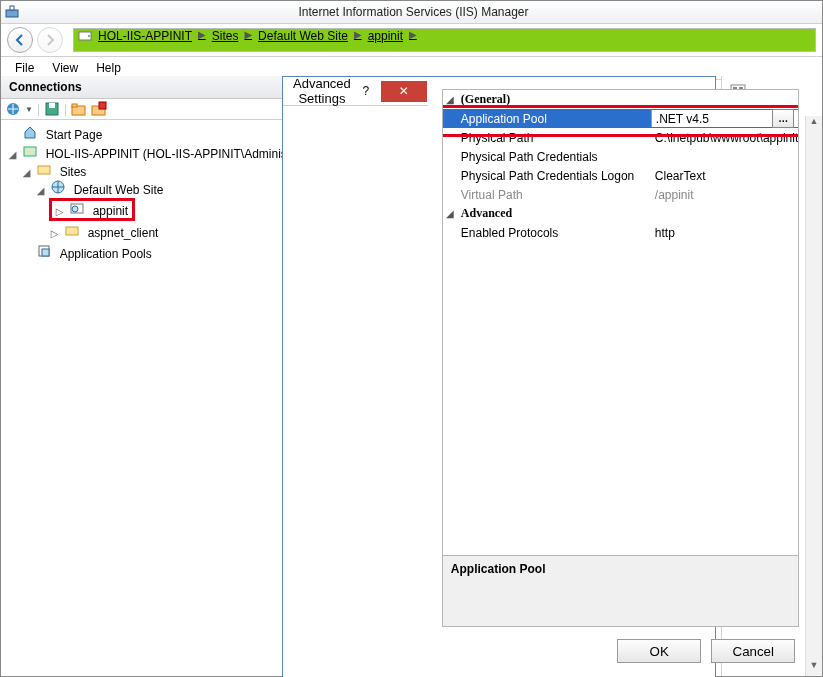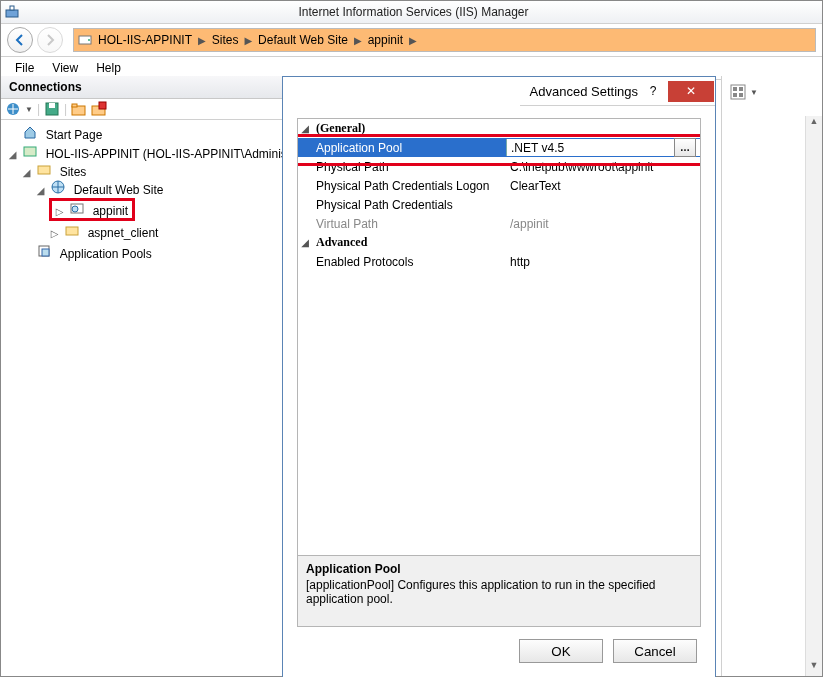--- a/index.html
+++ b/index.html
@@ -56,27 +56,28 @@
     border-radius: 50%;
     display:flex; align-items:center; justify-content:center;
     background: linear-gradient(#fff,#f0f0f0);
     cursor: pointer;
   }
   .nav-btn.disabled { opacity: .45; }
   .addr-box {
     flex: 1;
     height: 22px;
     border: 1px solid #bbb;
-    background: #fdba74;
-    display: flex;
-    align-items: center;
+    background: #84cc16;
+    display: flex;
+    align-items: flex-start;
     padding: 0 4px;
     gap: 2px;
     margin-left: 6px;
     overflow: hidden;
+    text-decoration: underline;
   }
   .crumb { display:flex; align-items:center; gap:4px; padding: 0 4px; cursor:pointer;}
   .crumb-sep { font-size: 10px; color:#555; }
   
   .menubar {
     height: 22px;
     border-bottom: 1px solid #d0d0d0;
     display:flex; align-items:center;
     padding: 0 6px;
     gap: 2px;
@@ -138,22 +139,21 @@
   
   .dialog {
     position: absolute;
     left: 281px; top: 0;
     width: 432px;
     height: 600px;
     border: 1px solid #5a84b5;
     background: #fff;
     box-shadow: 0 0 0 1px #fff inset;
     display: flex;
-    flex-direction: column;
-    align-items: flex-end;
+    flex-direction: row;
   }
   .dlg-title {
     height: 28px;
     background: #fff;
     border-bottom: 1px solid #d0d0d0;
     display: flex;
     align-items: center;
     padding-left: 10px;
     position: relative;
   }
@@ -433,45 +433,44 @@
               <span style="flex:1;">.NET v4.5</span>
               <span class="ellipsis-btn">…</span>
             </span>
           </div>
 
           <div class="pg-row">
             <span class="pg-name">Physical Path</span>
             <span class="pg-val">C:\inetpub\wwwroot\appinit</span>
           </div>
           <div class="pg-row">
+            <span class="pg-name">Physical Path Credentials</span>
+            <span class="pg-val"></span>
+          </div>
+          <div class="pg-row">
             <span class="pg-name">Physical Path Credentials Logon</span>
             <span class="pg-val">ClearText</span>
           </div>
           <div class="pg-row">
-            <span class="pg-name">Physical Path Credentials</span>
-            <span class="pg-val"></span>
-          </div>
-          <div class="pg-row">
             <span class="pg-name gray">Virtual Path</span>
             <span class="pg-val gray">/appinit</span>
           </div>
 
           <div class="pg-row">
             <span class="pg-toggle">◢</span>
             <span class="pg-cat">Advanced</span>
           </div>
           <div class="pg-row">
             <span class="pg-name">Enabled Protocols</span>
             <span class="pg-val">http</span>
           </div>
         </div>
 
         <div class="desc-box">
           <div class="dt">Application Pool</div>
-          <div>[applicationPool] Configures this application to run in the specified application pool.</div>
         </div>
 
         <div class="btn-row">
           <button class="btn">OK</button>
           <button class="btn">Cancel</button>
         </div>
       </div>
     </div>
 
   </div>

